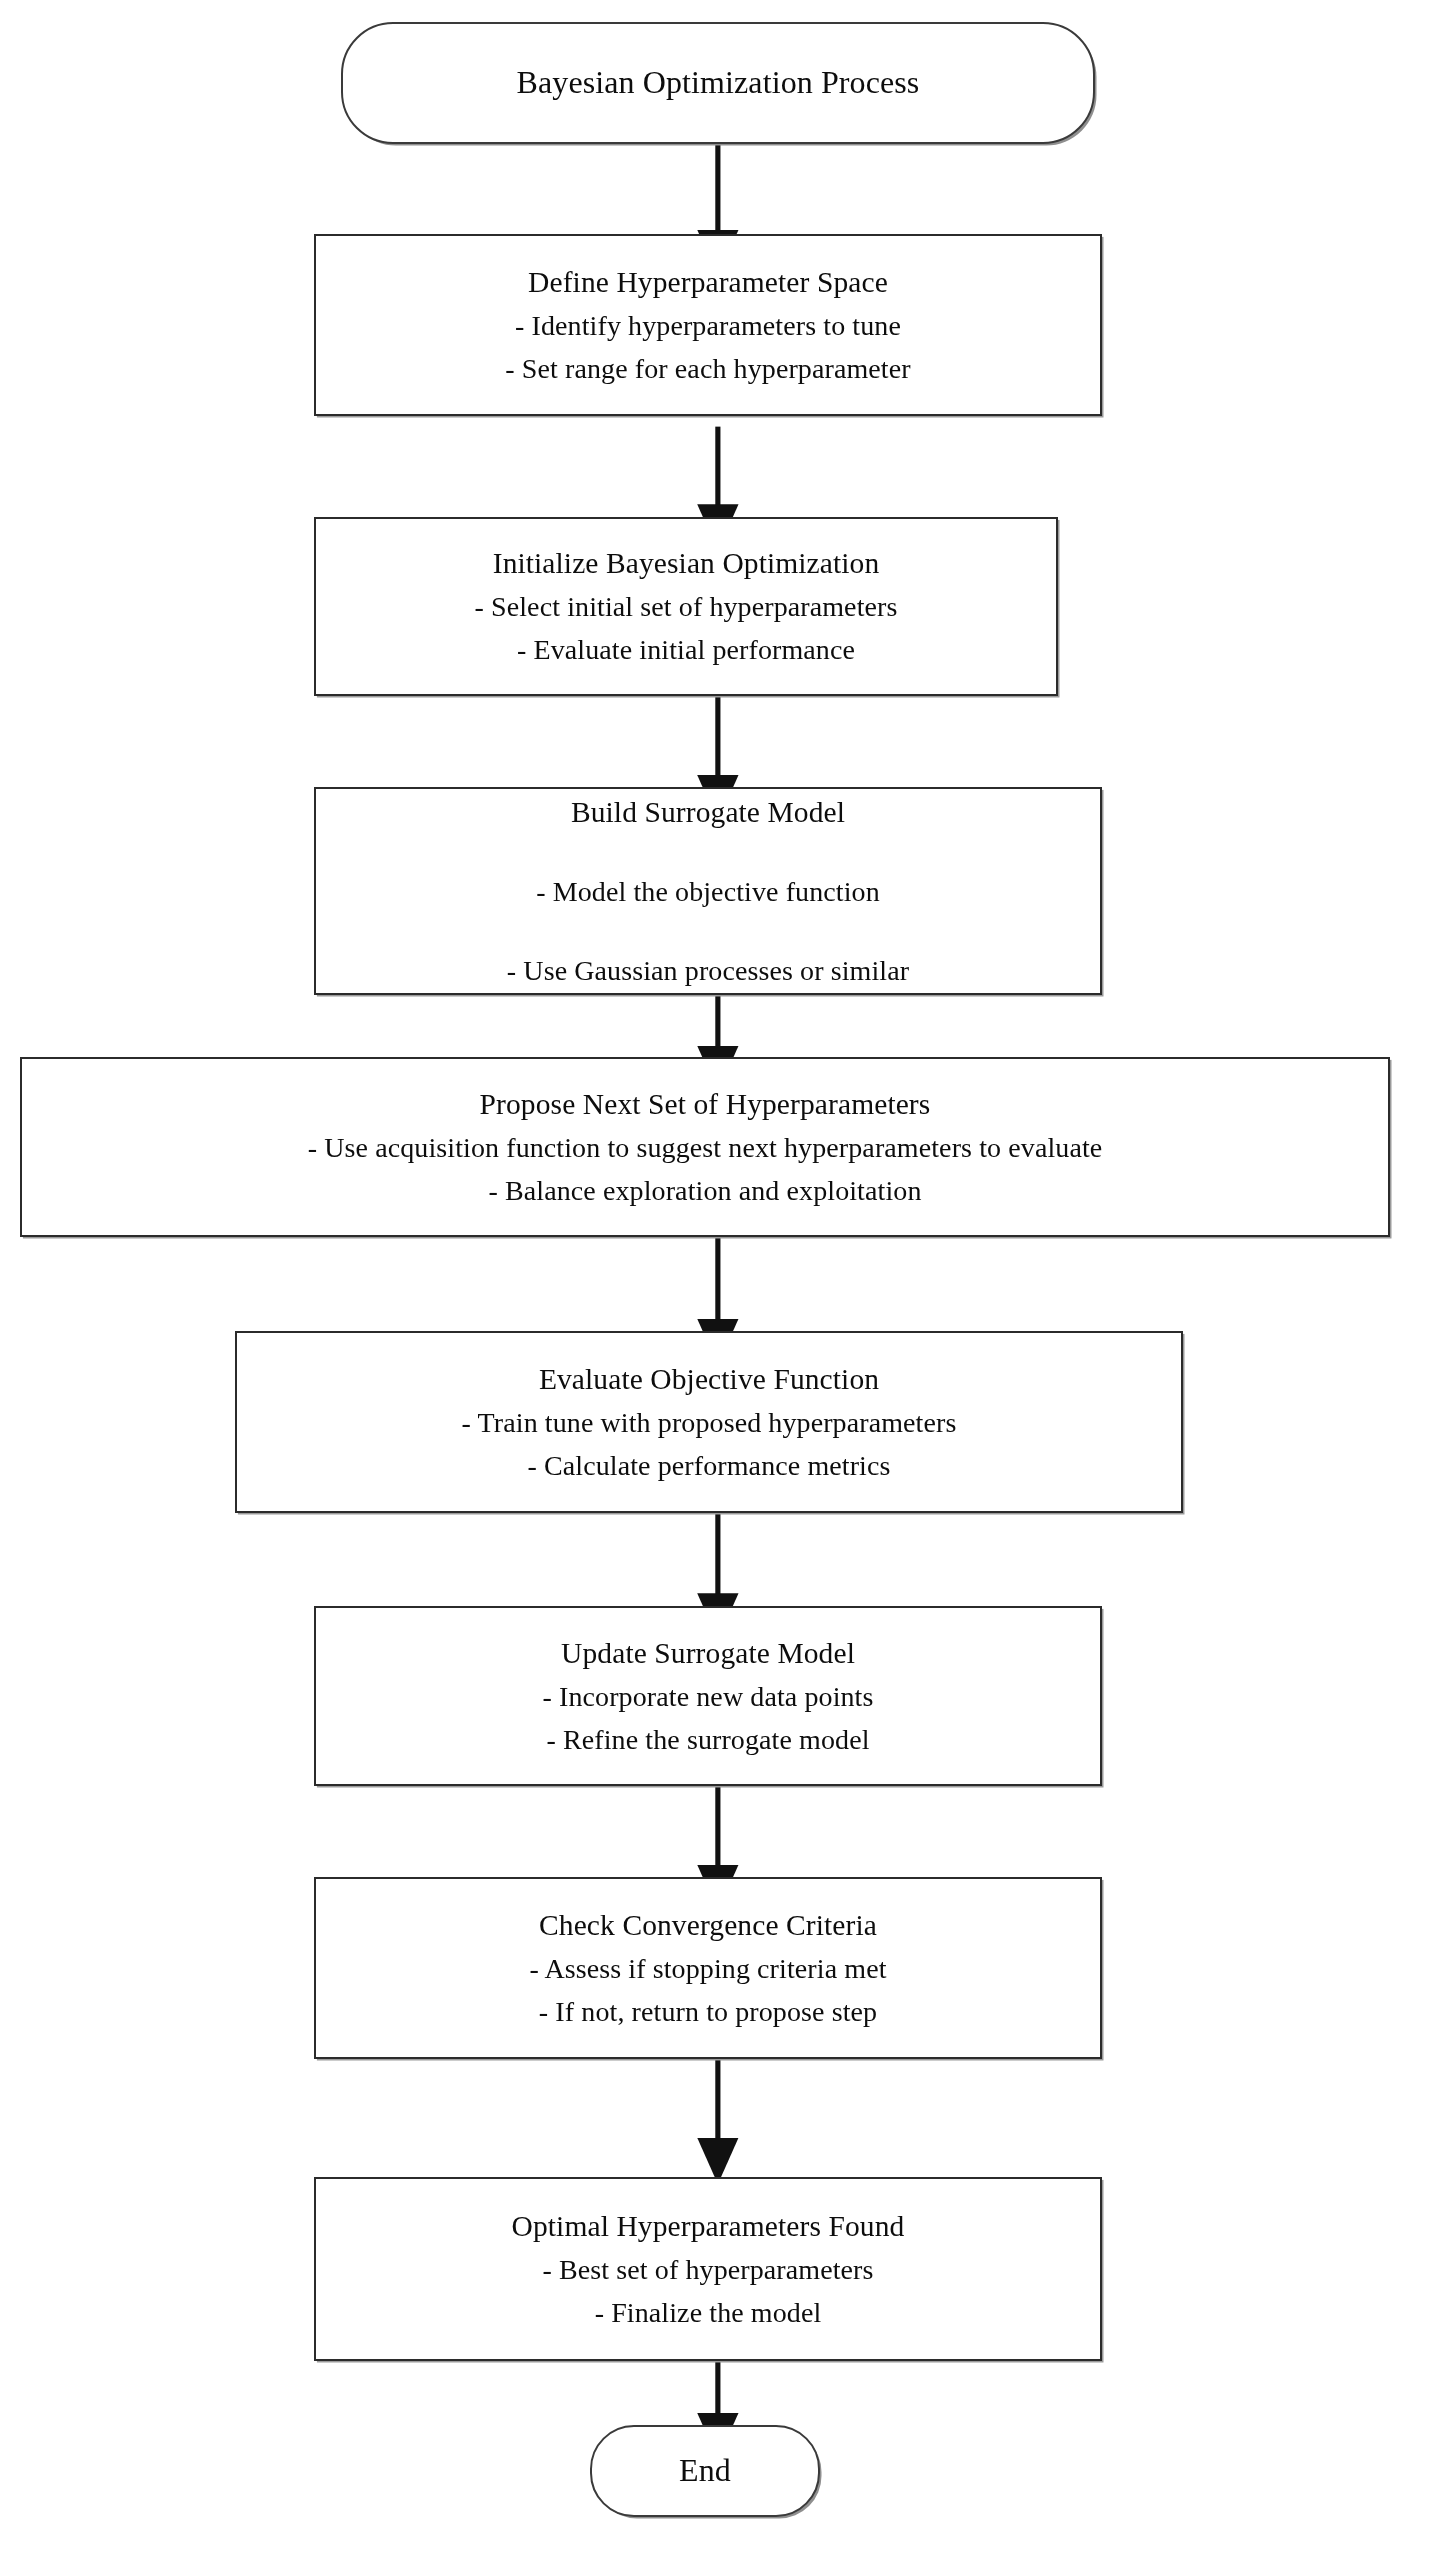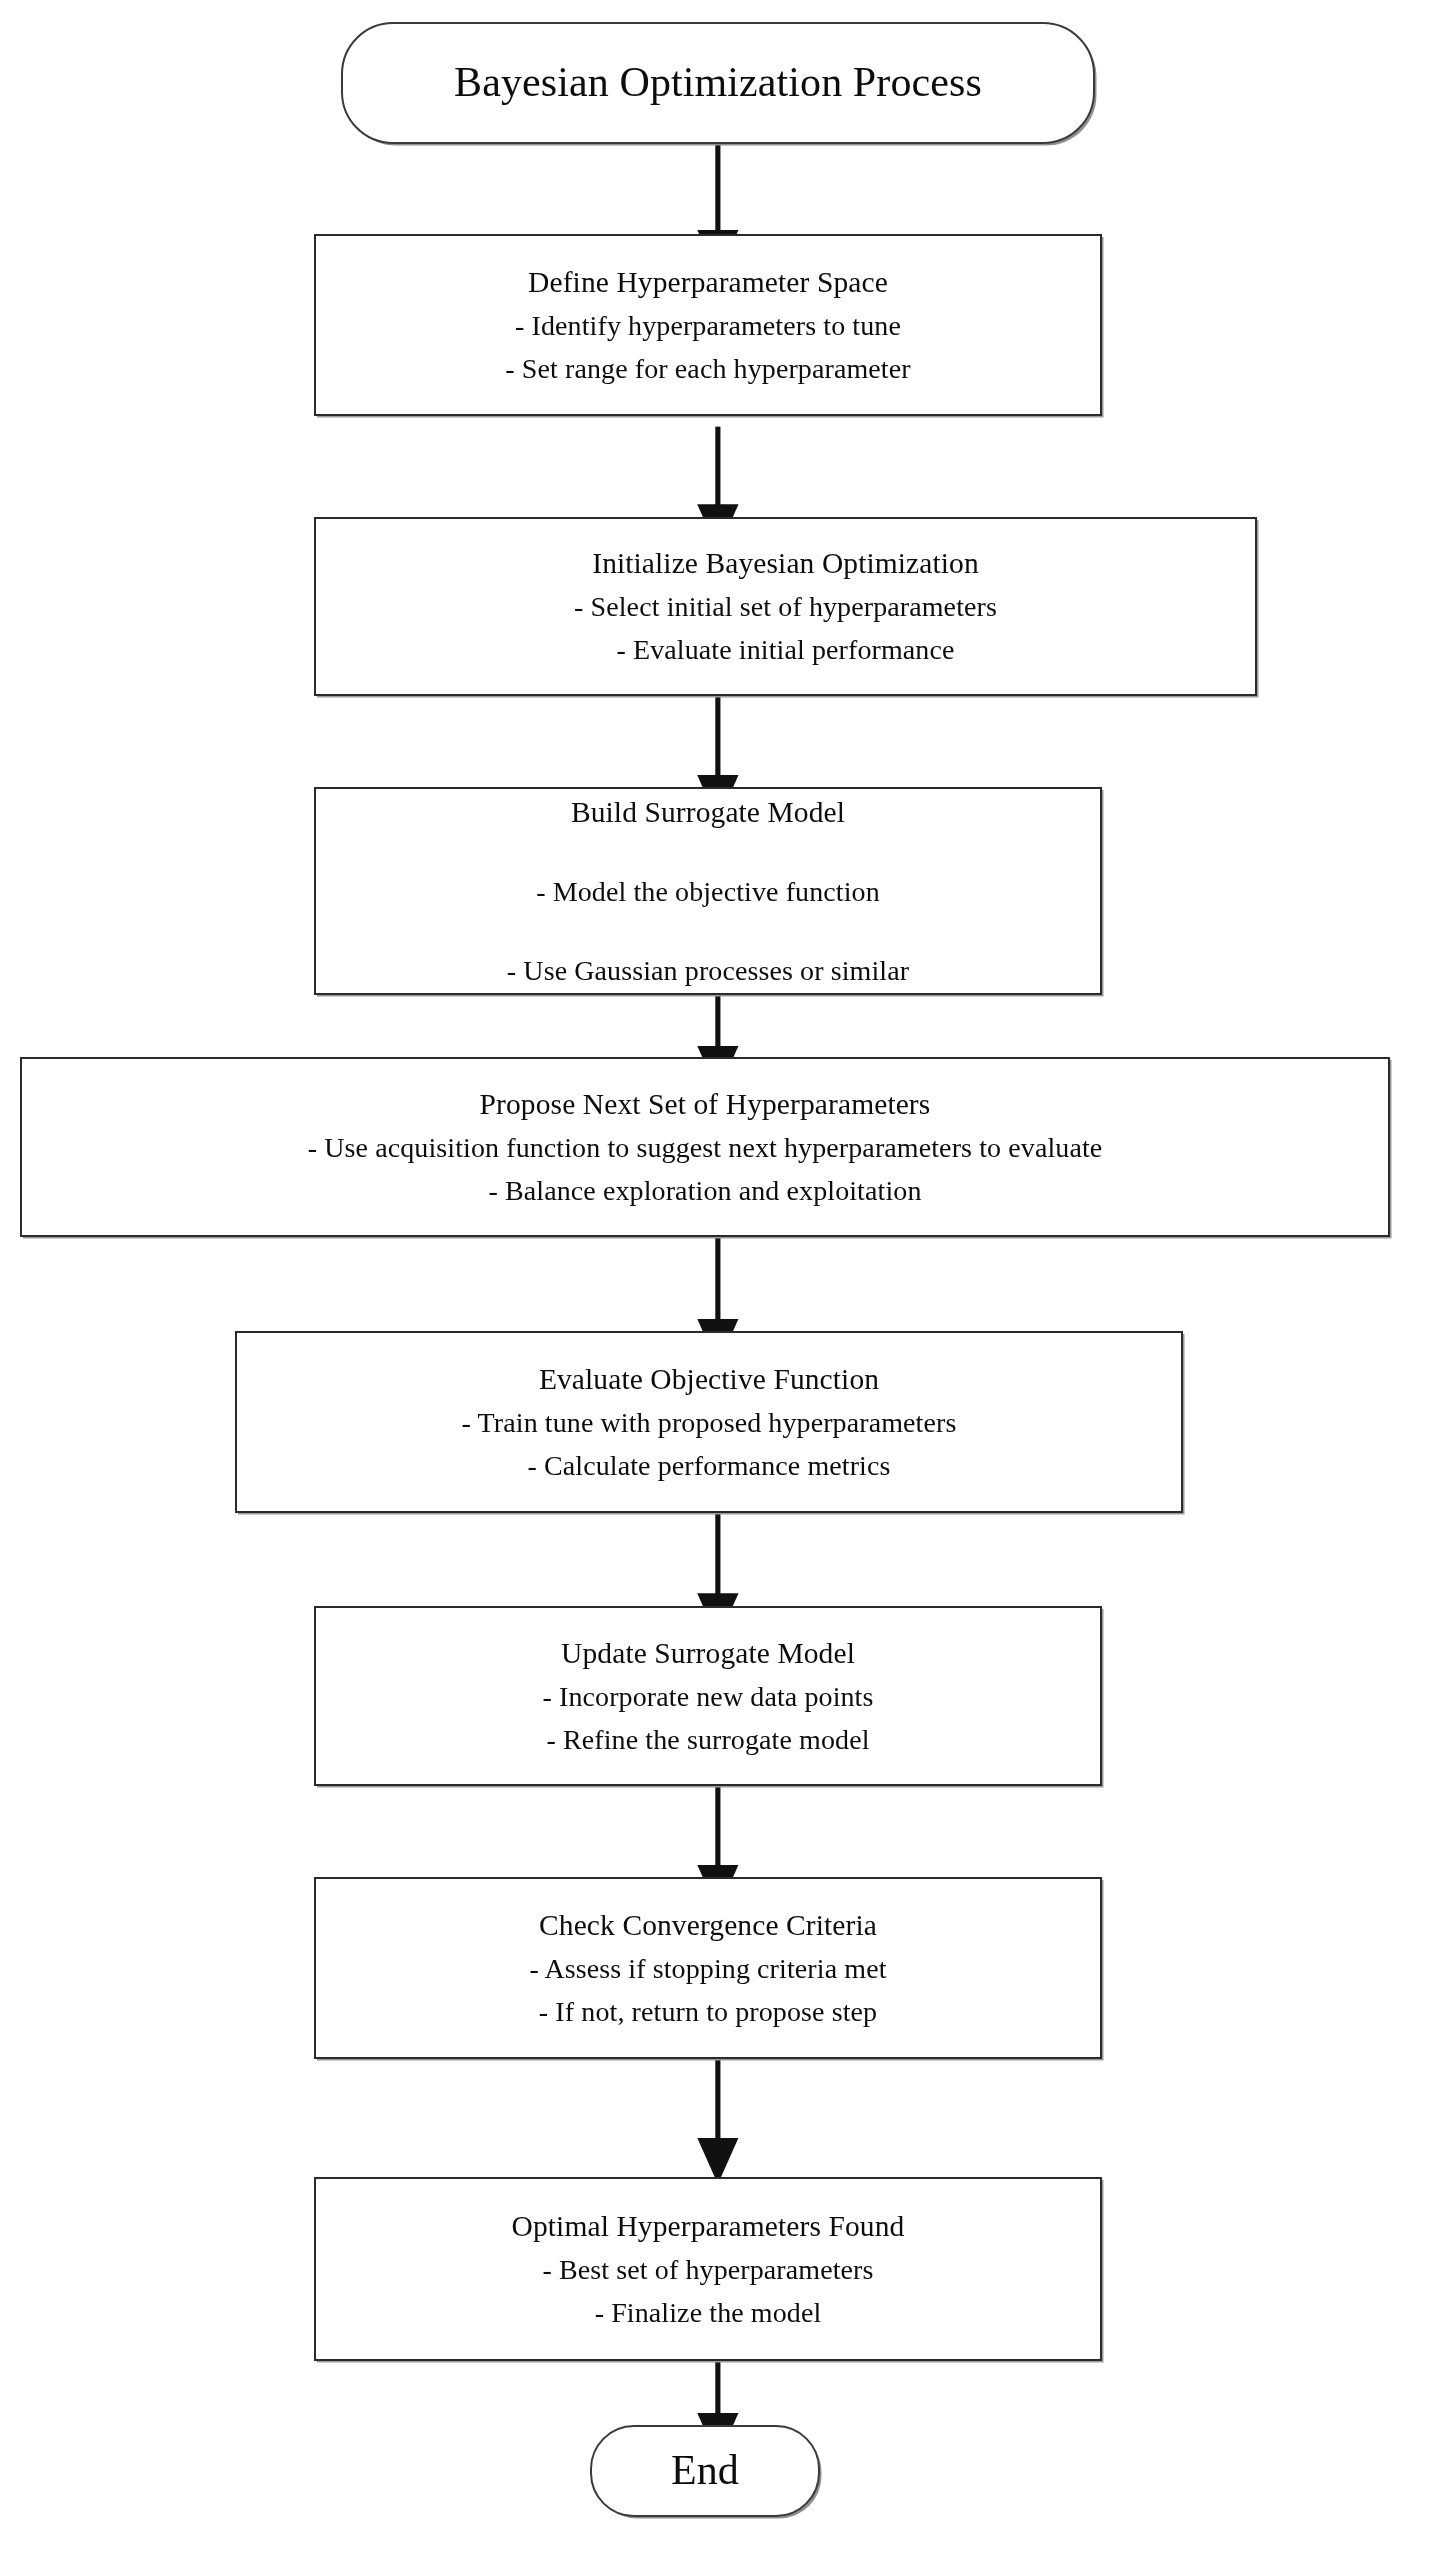--- a/index.html
+++ b/index.html
@@ -43,21 +43,21 @@
     white-space:nowrap;
   }
   .bullet{
     font-size:28px;
     line-height:1.16;
     letter-spacing:0.1px;
     white-space:nowrap;
     margin-top:10.3px;
   }
   .terminal .title{
-    font-size:42px;
+    font-size:32px;
     margin:0;
   }
 
   
   .conn{
     position:absolute;
     left:0;top:0;
     width:1435px;height:2576px;
     pointer-events:none;
   }
@@ -89,21 +89,21 @@
   <div class="node terminal" style="left:341px;top:22px;width:754px;height:122px;">
     <div class="title">Bayesian Optimization Process</div>
   </div>
 
   <div class="node" style="left:314px;top:234px;width:788px;height:182px;">
     <div class="title">Define Hyperparameter Space</div>
     <div class="bullet">- Identify hyperparameters to tune</div>
     <div class="bullet">- Set range for each hyperparameter</div>
   </div>
 
-  <div class="node" style="left:314px;top:517px;width:943px;height:179px;">
+  <div class="node" style="left:314px;top:517px;width:744px;height:179px;">
     <div class="title">Initialize Bayesian Optimization</div>
     <div class="bullet">- Select initial set of hyperparameters</div>
     <div class="bullet">- Evaluate initial performance</div>
   </div>
 
   <div class="node" style="left:314px;top:787px;width:788px;height:208px;gap:36px;">
     <div class="title">Build Surrogate Model</div>
     <div class="bullet">- Model the objective function</div>
     <div class="bullet">- Use Gaussian processes or similar</div>
   </div>

